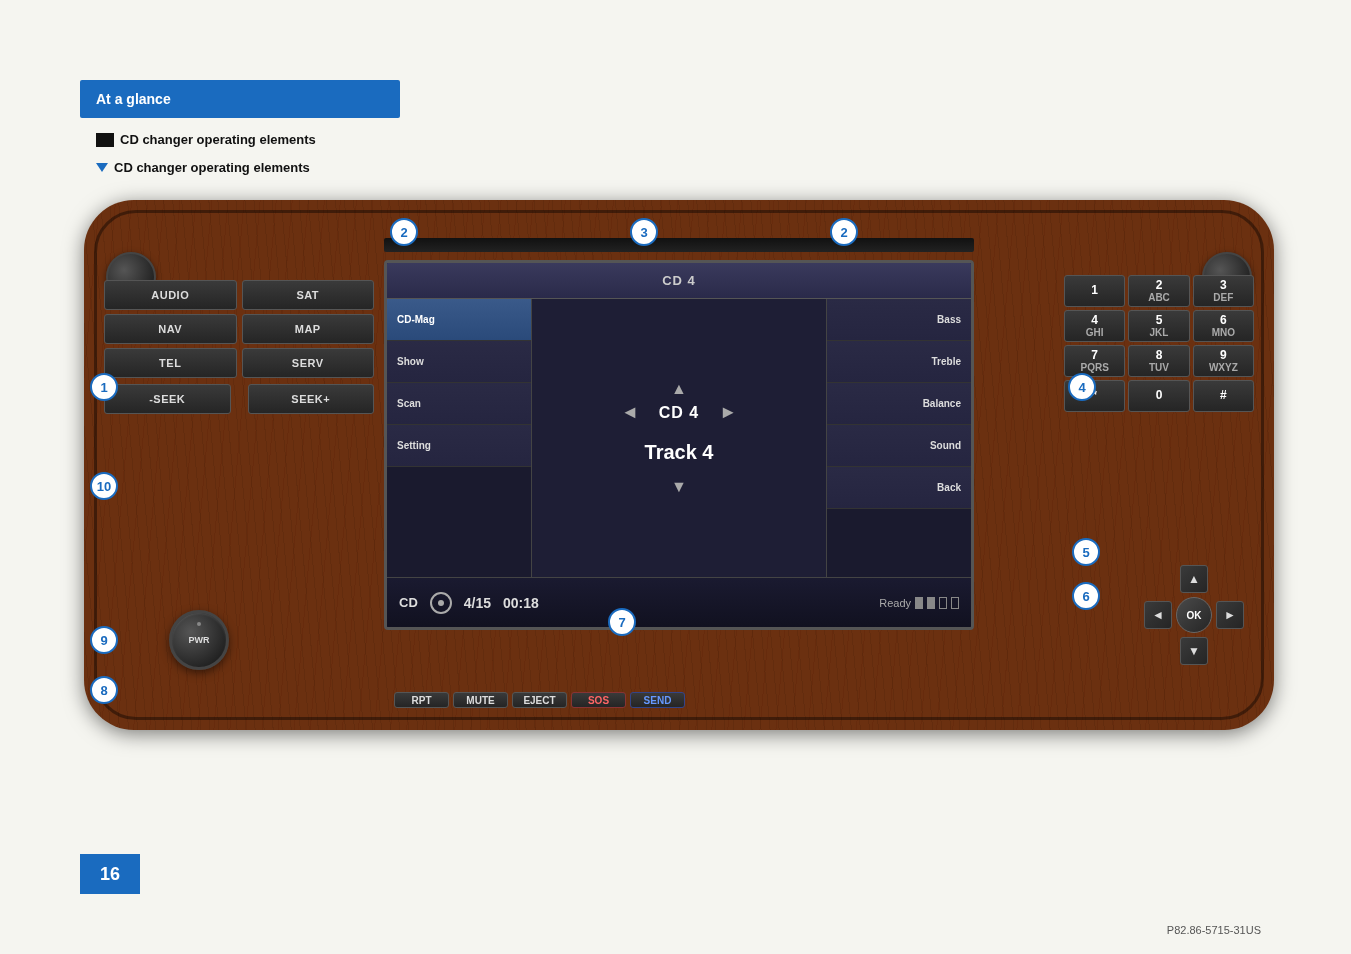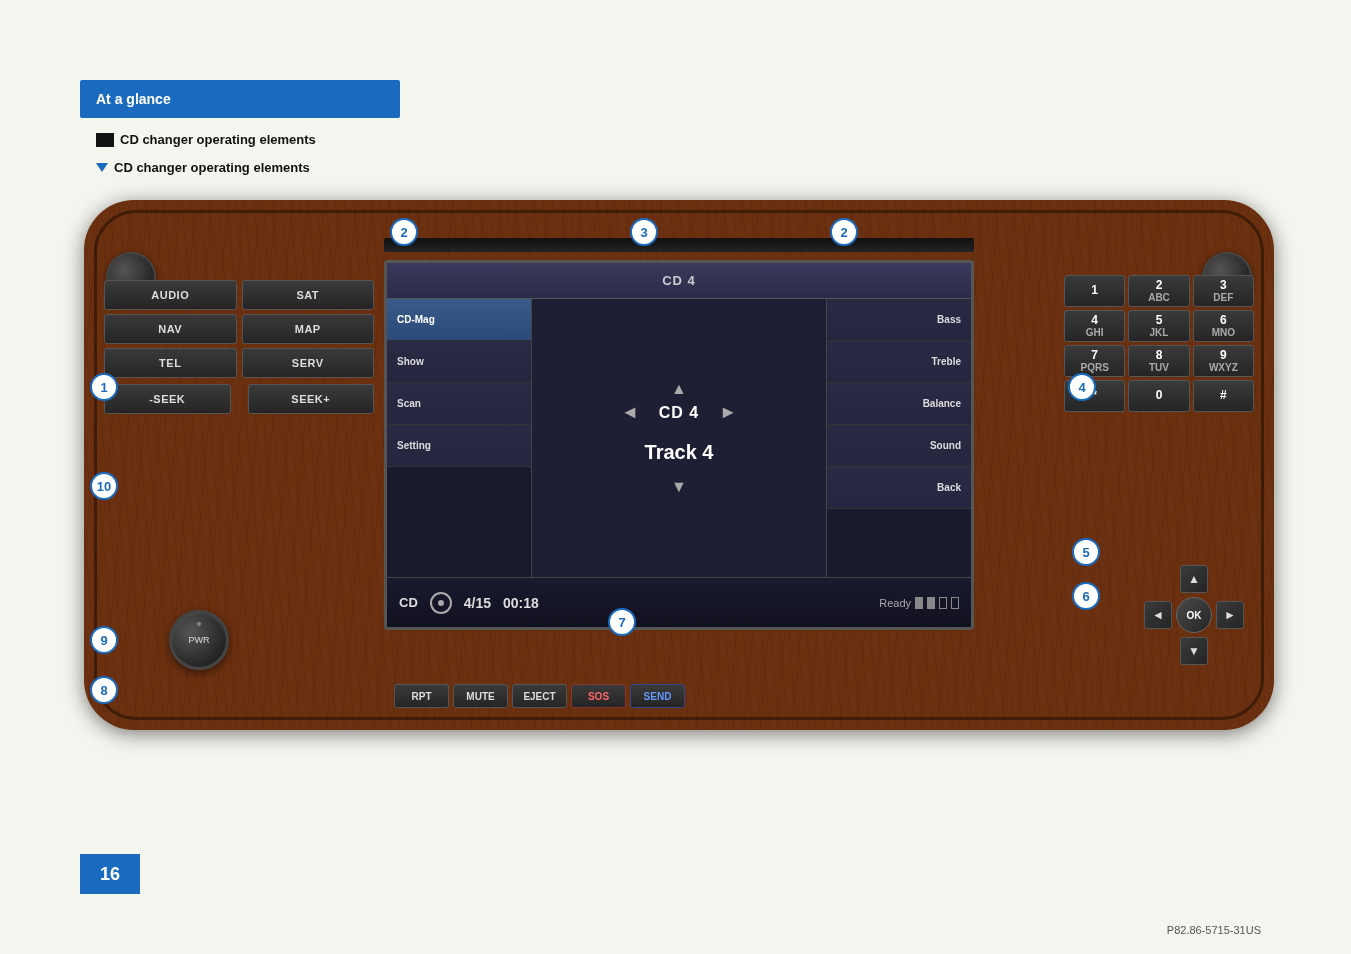--- a/index.html
+++ b/index.html
@@ -418,21 +418,21 @@
       width: 60px;
       height: 60px;
       border-radius: 50%;
       background: radial-gradient(circle at 35% 35%, #555, #111);
       border: 3px solid #444;
       display: flex;
       align-items: center;
       justify-content: center;
       color: #ddd;
       font-size: 9px;
-      font-weight: normal;
+      font-weight: bold;
       cursor: pointer;
       box-shadow: 0 3px 8px rgba(0,0,0,0.5), inset 0 1px 2px rgba(255,255,255,0.1);
     }
     
     .pwr-knob::after {
       content: '';
       width: 4px;
       height: 4px;
       border-radius: 50%;
       background: #888;
@@ -446,21 +446,21 @@
     .bottom-btns {
       position: absolute;
       bottom: 22px;
       left: 310px;
       display: flex;
       gap: 4px;
       z-index: 10;
     }
     .bottom-btn {
       width: 55px;
-      height: 24px;
+      height: 16px;
       background: linear-gradient(180deg, #3a3a3a 0%, #252525 100%);
       border: 1px solid #555;
       border-radius: 3px;
       color: #ddd;
       font-size: 10px;
       font-weight: bold;
       display: flex;
       align-items: center;
       justify-content: center;
       cursor: pointer;

